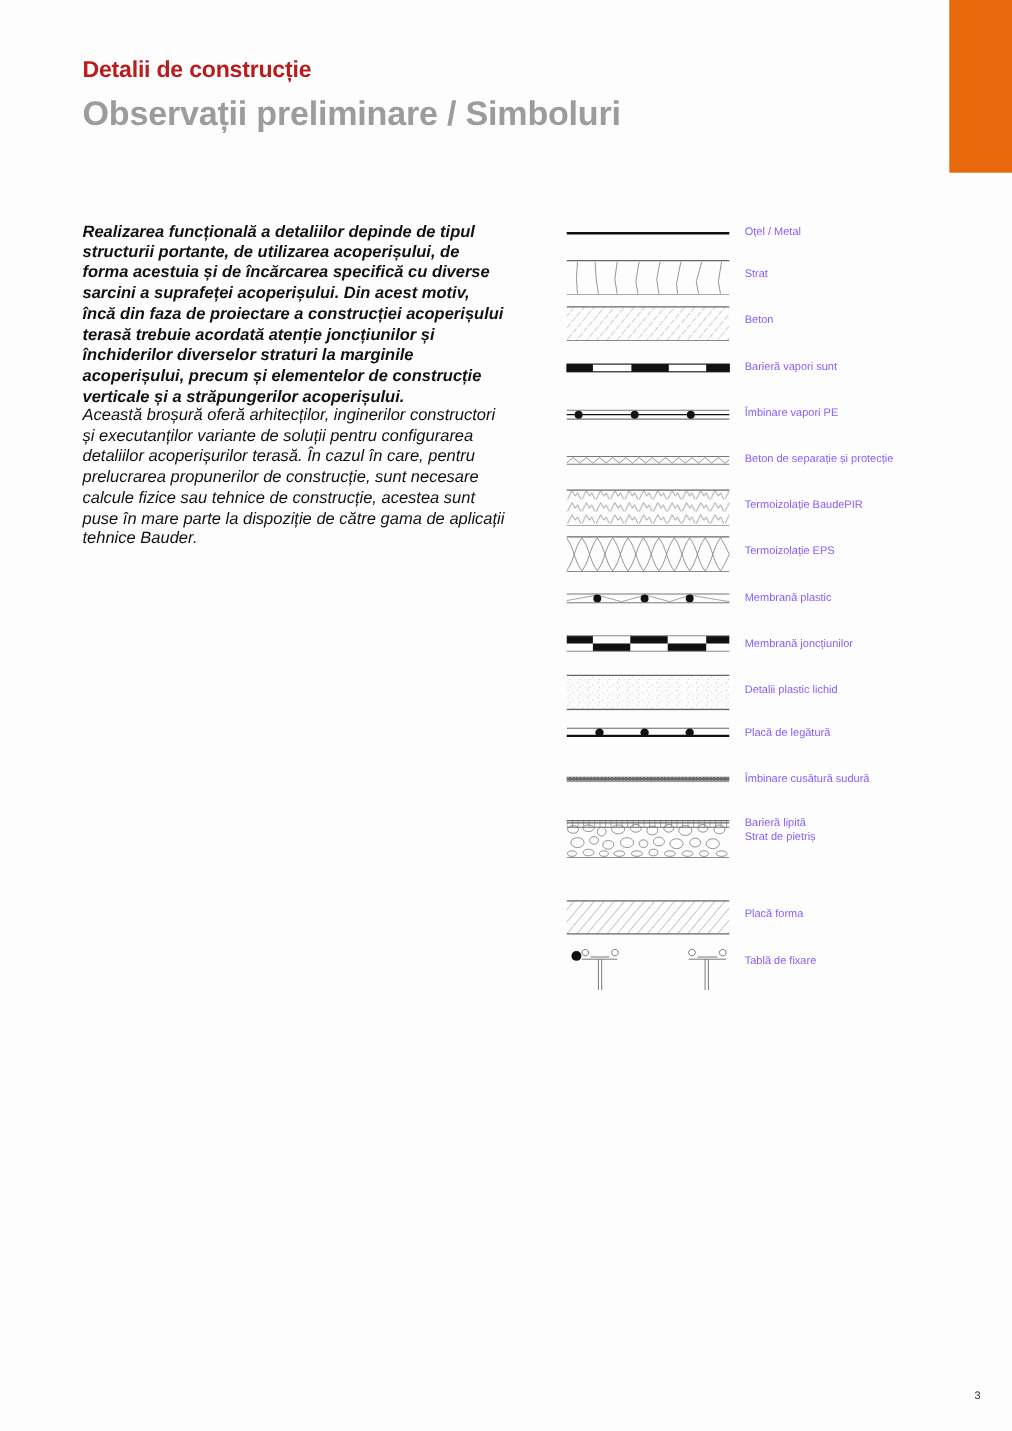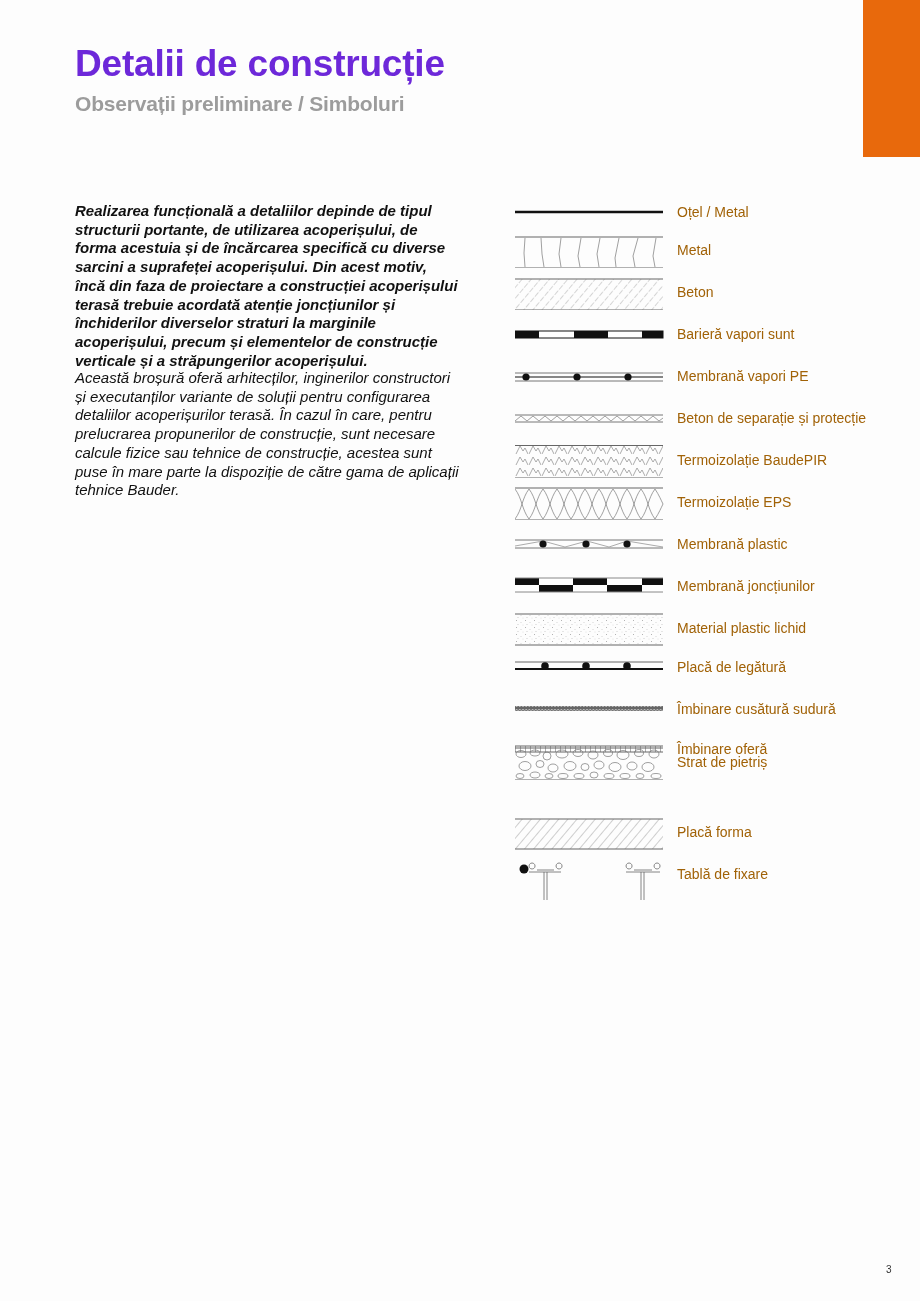--- a/index.html
+++ b/index.html
@@ -8,47 +8,47 @@
       background: #fdfdfd;
       font-family: "Liberation Sans", sans-serif;
       color: #111;
     }
     .orange-tab {
       position: absolute; left: 863px; top: 0; width: 57px; height: 157px;
       background: #e8690c;
     }
     .title {
       position: absolute; left: 75px; top: 44px; margin: 0;
-      font-size: 37px; font-weight: bold; color: #6d28d9; letter-spacing: -0.2px;
+      font-size: 21px; font-weight: bold; color: #b91c1c; letter-spacing: -0.2px;
       line-height: 40px;
     }
     .subtitle {
       position: absolute; left: 75px; top: 84px; margin: 0;
-      font-size: 21px; font-weight: bold; color: #9c9c9c; letter-spacing: -0.2px;
+      font-size: 31px; font-weight: bold; color: #9c9c9c; letter-spacing: -0.2px;
       line-height: 40px;
     }
     .para {
       position: absolute; left: 75px; width: 385px; margin: 0;
       font-size: 15px; line-height: 18.7px; font-style: italic;
     }
     .para.bold { top: 202px; font-weight: bold; }
     .para.normal { top: 369px; }
     .symbols {
       position: absolute; left: 515px; top: 196px; width: 360px;
     }
     .sym-row {
       position: absolute; left: 0; width: 360px; height: 34px;
     }
     .sym-graphic {
       position: absolute; left: 0; top: 0; width: 150px; height: 34px;
     }
     .sym-graphic svg { display: block; }
     .sym-label {
       position: absolute; left: 162px; top: 8px;
-      font-size: 14px; line-height: 16px; color: #a16207; white-space: nowrap; text-align: right;
+      font-size: 10px; line-height: 16px; color: #8b5cf6; white-space: nowrap; text-align: right;
     }
     .page-number {
       position: absolute; left: 886px; top: 1264px;
       font-size: 10px; color: #333;
     }
   </style>
 </head>
 <body>
 
 <div class="orange-tab"></div>
@@ -80,21 +80,21 @@
           <path d="M26 4 L27 20 L29 33"></path>
           <path d="M46 4 L44 20 L46 33"></path>
           <path d="M66 4 L63 22 L65 33"></path>
           <path d="M85 4 L82 20 L84 33"></path>
           <path d="M104 4 L100 24 L101 33"></path>
           <path d="M123 4 L118 22 L120 33"></path>
           <path d="M141 4 L138 22 L140 33"></path>
         </g>
       </svg>
     </div>
-    <span class="sym-label">Metal</span>
+    <span class="sym-label">Strat</span>
   </div>
 
   <div class="sym-row" style="top:80px">
     <div class="sym-graphic">
       <svg width="150" height="34">
         <defs>
           <pattern id="hatchDash" width="7" height="7" patternUnits="userSpaceOnUse" patternTransform="rotate(40)">
             <line x1="0" y1="0" x2="0" y2="7" stroke="#888" stroke-width="0.7" stroke-dasharray="3 1.5"></line>
           </pattern>
         </defs>
@@ -122,21 +122,21 @@
     <div class="sym-graphic">
       <svg width="150" height="34">
         <line x1="0" y1="13" x2="148" y2="13" stroke="#777" stroke-width="1"></line>
         <line x1="0" y1="17" x2="148" y2="17" stroke="#111" stroke-width="1.2"></line>
         <line x1="0" y1="21" x2="148" y2="21" stroke="#777" stroke-width="1"></line>
         <circle cx="11" cy="17" r="3.6" fill="#111"></circle>
         <circle cx="62" cy="17" r="3.6" fill="#111"></circle>
         <circle cx="113" cy="17" r="3.6" fill="#111"></circle>
       </svg>
     </div>
-    <span class="sym-label">Membrană vapori PE</span>
+    <span class="sym-label">Îmbinare vapori PE</span>
   </div>
 
   <div class="sym-row" style="top:206px">
     <div class="sym-graphic">
       <svg width="150" height="34">
         <line x1="0" y1="13" x2="148" y2="13" stroke="#777" stroke-width="1"></line>
         <line x1="0" y1="20" x2="148" y2="20" stroke="#777" stroke-width="1"></line>
         <polyline fill="none" stroke="#888" stroke-width="0.8" points="0,19 6,14 12,19 18,14 24,19 30,14 36,19 42,14 48,19 54,14 60,19 66,14 72,19 78,14 84,19 90,14 96,19 102,14 108,19 114,14 120,19 126,14 132,19 138,14 144,19 148,16"></polyline>
       </svg>
     </div>
@@ -221,21 +221,21 @@
             <circle cx="6" cy="3.5" r="0.45" fill="#aaa"></circle>
             <circle cx="3" cy="5.5" r="0.45" fill="#999"></circle>
             <circle cx="8" cy="6" r="0.4" fill="#bbb"></circle>
           </pattern>
         </defs>
         <rect x="0" y="2" width="148" height="31" fill="url(#dotPat)"></rect>
         <line x1="0" y1="2" x2="148" y2="2" stroke="#666" stroke-width="1.2"></line>
         <line x1="0" y1="33" x2="148" y2="33" stroke="#666" stroke-width="1.2"></line>
       </svg>
     </div>
-    <span class="sym-label">Material plastic lichid</span>
+    <span class="sym-label">Detalii plastic lichid</span>
   </div>
 
   <div class="sym-row" style="top:455px">
     <div class="sym-graphic">
       <svg width="150" height="34">
         <line x1="0" y1="11" x2="148" y2="11" stroke="#666" stroke-width="1"></line>
         <line x1="0" y1="18" x2="148" y2="18" stroke="#111" stroke-width="2.2"></line>
         <circle cx="30" cy="15" r="3.8" fill="#111"></circle>
         <circle cx="71" cy="15" r="3.8" fill="#111"></circle>
         <circle cx="112" cy="15" r="3.8" fill="#111"></circle>
@@ -265,21 +265,21 @@
         <defs>
           <pattern id="gluePat" width="5" height="6" patternUnits="userSpaceOnUse">
             <line x1="0.5" y1="0" x2="0.5" y2="6" stroke="#777" stroke-width="0.6"></line>
           </pattern>
         </defs>
         <rect x="0" y="13" width="148" height="6" fill="url(#gluePat)"></rect>
         <line x1="0" y1="13" x2="148" y2="13" stroke="#666" stroke-width="1"></line>
         <line x1="0" y1="19" x2="148" y2="19" stroke="#666" stroke-width="1"></line>
       </svg>
     </div>
-    <span class="sym-label">Îmbinare oferă</span>
+    <span class="sym-label">Barieră lipită</span>
   </div>
 
   <div class="sym-row" style="top:550px">
     <div class="sym-graphic">
       <svg width="150" height="34">
         <g fill="none" stroke="#777" stroke-width="0.7">
           <ellipse cx="6" cy="8" rx="5" ry="3.5"></ellipse>
             <ellipse cx="20" cy="7" rx="5" ry="3"></ellipse>
           <ellipse cx="32" cy="10" rx="4" ry="4"></ellipse>
             <ellipse cx="47" cy="8" rx="6" ry="4"></ellipse>

